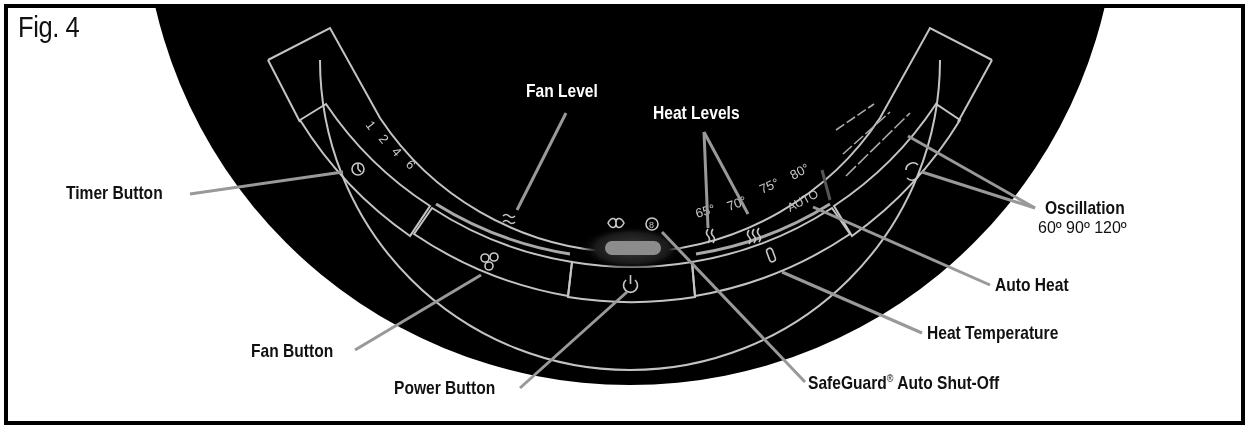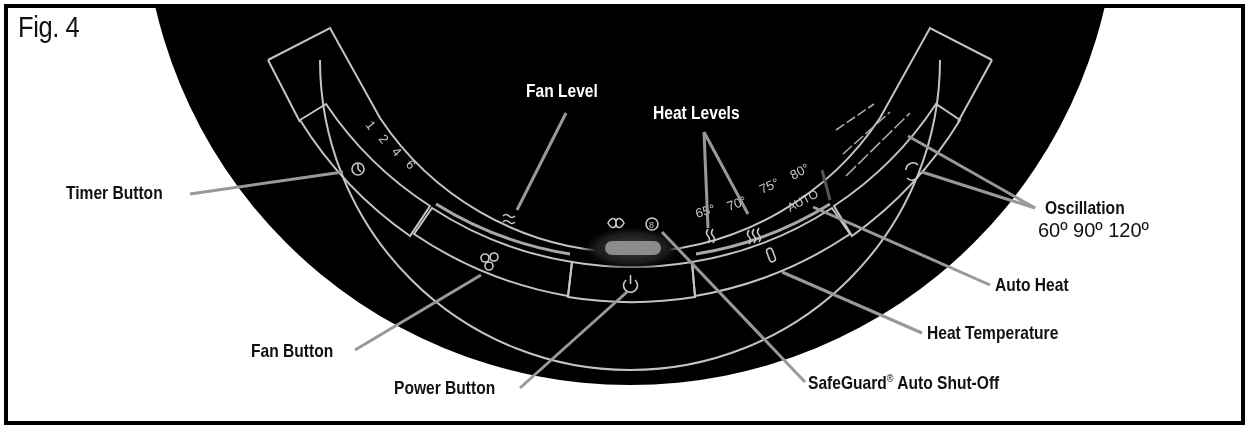--- a/index.html
+++ b/index.html
@@ -3,21 +3,21 @@
 <meta charset="utf-8">
 <style>
   html, body { margin: 0; padding: 0; background: #ffffff; }
   body { width: 1260px; height: 432px; position: relative; overflow: hidden; font-family: "Liberation Sans", sans-serif; }
   .frame { position: absolute; left: 4px; top: 4px; width: 1233px; height: 413px; border: 4px solid #000; box-sizing: content-box; }
   svg.diagram { position: absolute; left: 0; top: 0; }
   .fig-title { position: absolute; left: 18px; top: 10px; font-size: 30px; color: #111; font-family: "Liberation Sans", sans-serif; transform: scaleX(0.85); transform-origin: left top; letter-spacing: -0.5px; }
   .callout { position: absolute; font-size: 19px; font-weight: bold; color: #111; white-space: nowrap; transform: scaleX(0.82); transform-origin: left top; font-family: "Liberation Sans", sans-serif; }
   .callout.light { color: #ffffff; }
   .callout .sup { font-size: 11px; vertical-align: 7px; font-weight: normal; }
-  .subcallout { position: absolute; font-size: 20px; color: #111; white-space: nowrap; font-family: "Liberation Sans", sans-serif; }
+  .subcallout { position: absolute; font-size: 16px; color: #111; white-space: nowrap; font-family: "Liberation Sans", sans-serif; }
   .ctl-text { fill: #c8c8c8; font-family: "Liberation Sans", sans-serif; }
 </style>
 </head>
 <body>
 
 <div class="frame"></div>
 
 <svg class="diagram" width="1260" height="432" viewBox="0 0 1260 432">
   <defs>
     <clipPath id="frameclip">

